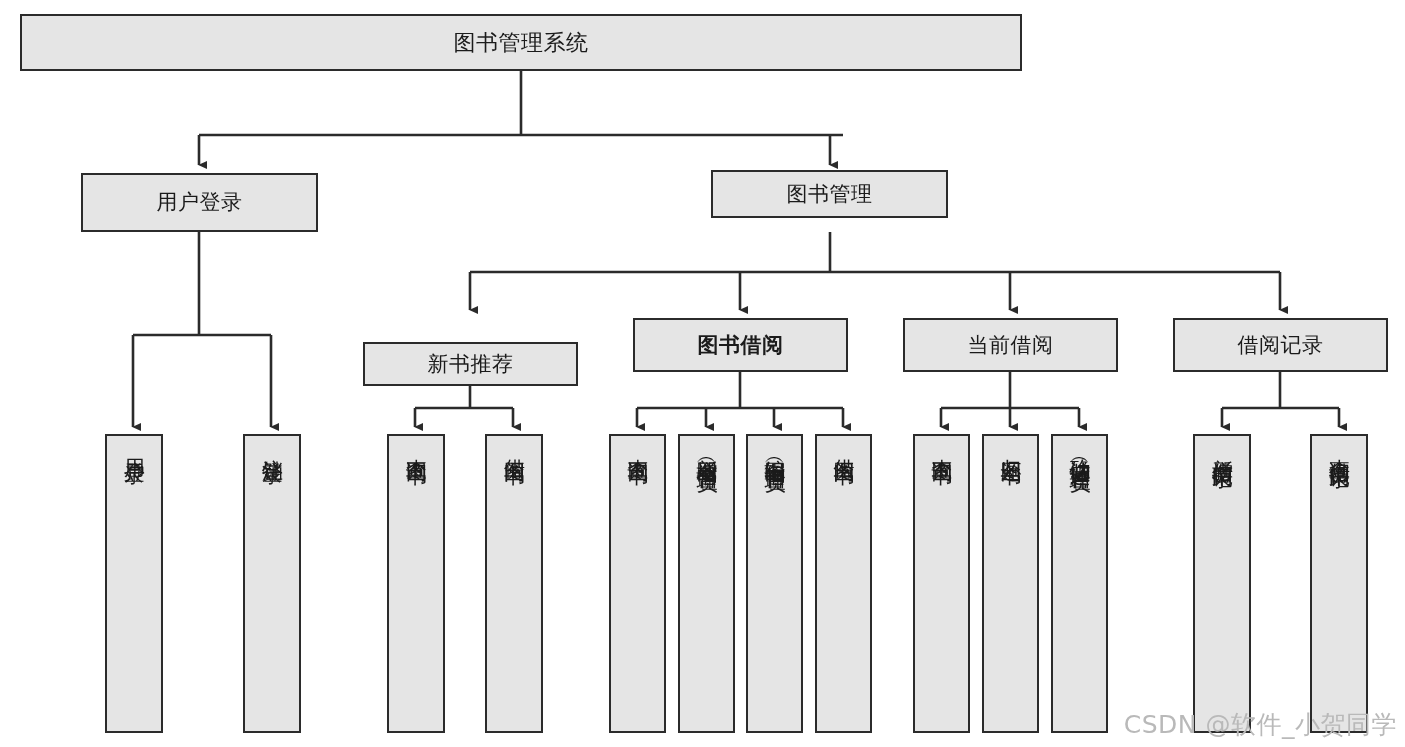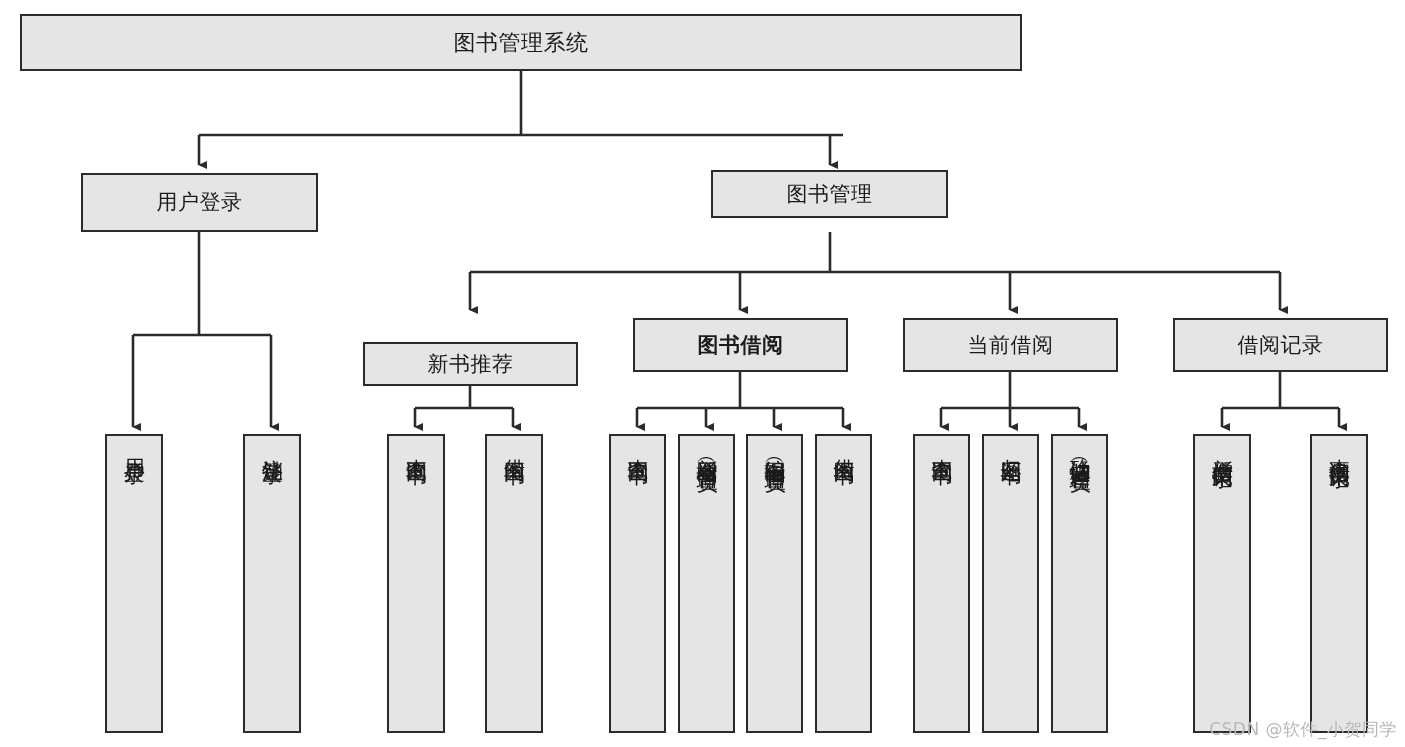--- a/index.html
+++ b/index.html
@@ -64,21 +64,21 @@
     text-orientation: upright;
     letter-spacing: 2px;
     line-height: 1;
     text-align: left;
     max-height: 100%;
   }
   #watermark {
     position: absolute;
     right: 8px;
     bottom: 6px;
-    font-size: 17px;
+    font-size: 25px;
     color: #b9b9b9;
     letter-spacing: 0.5px;
     white-space: nowrap;
     user-select: none;
   }
 </style>
 </head>
 <body>
 
 <div id="diagram-root">

